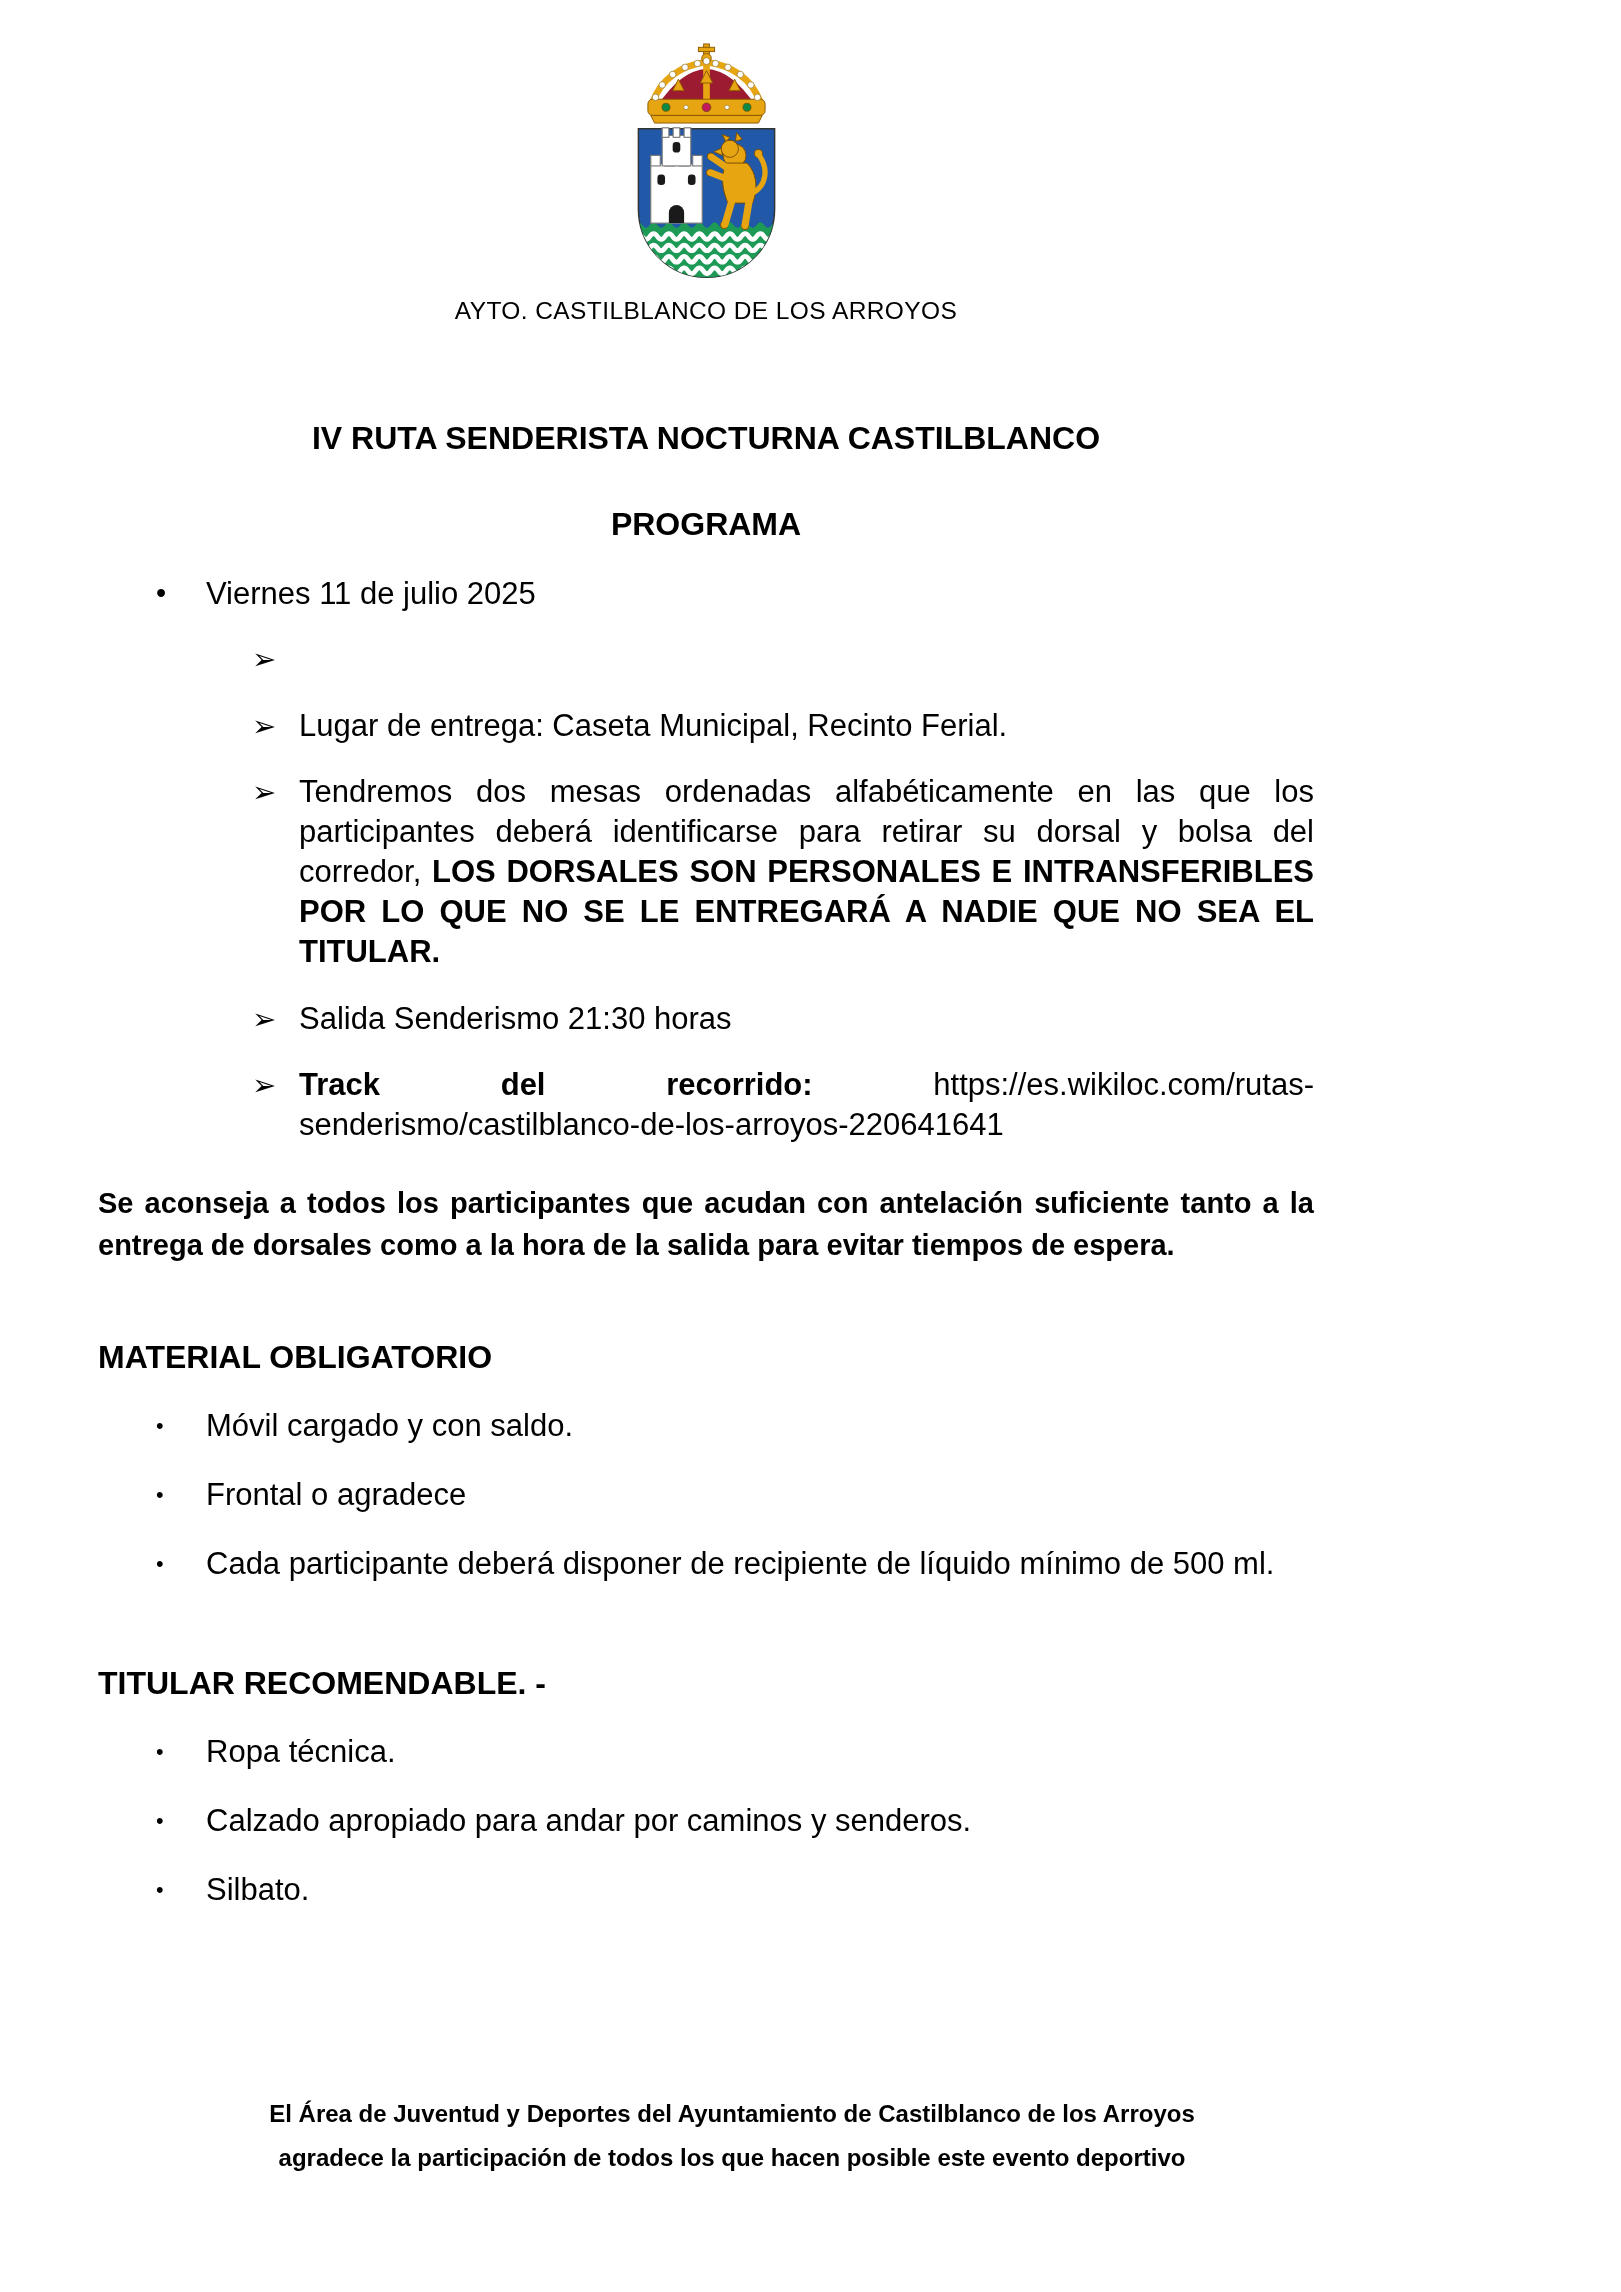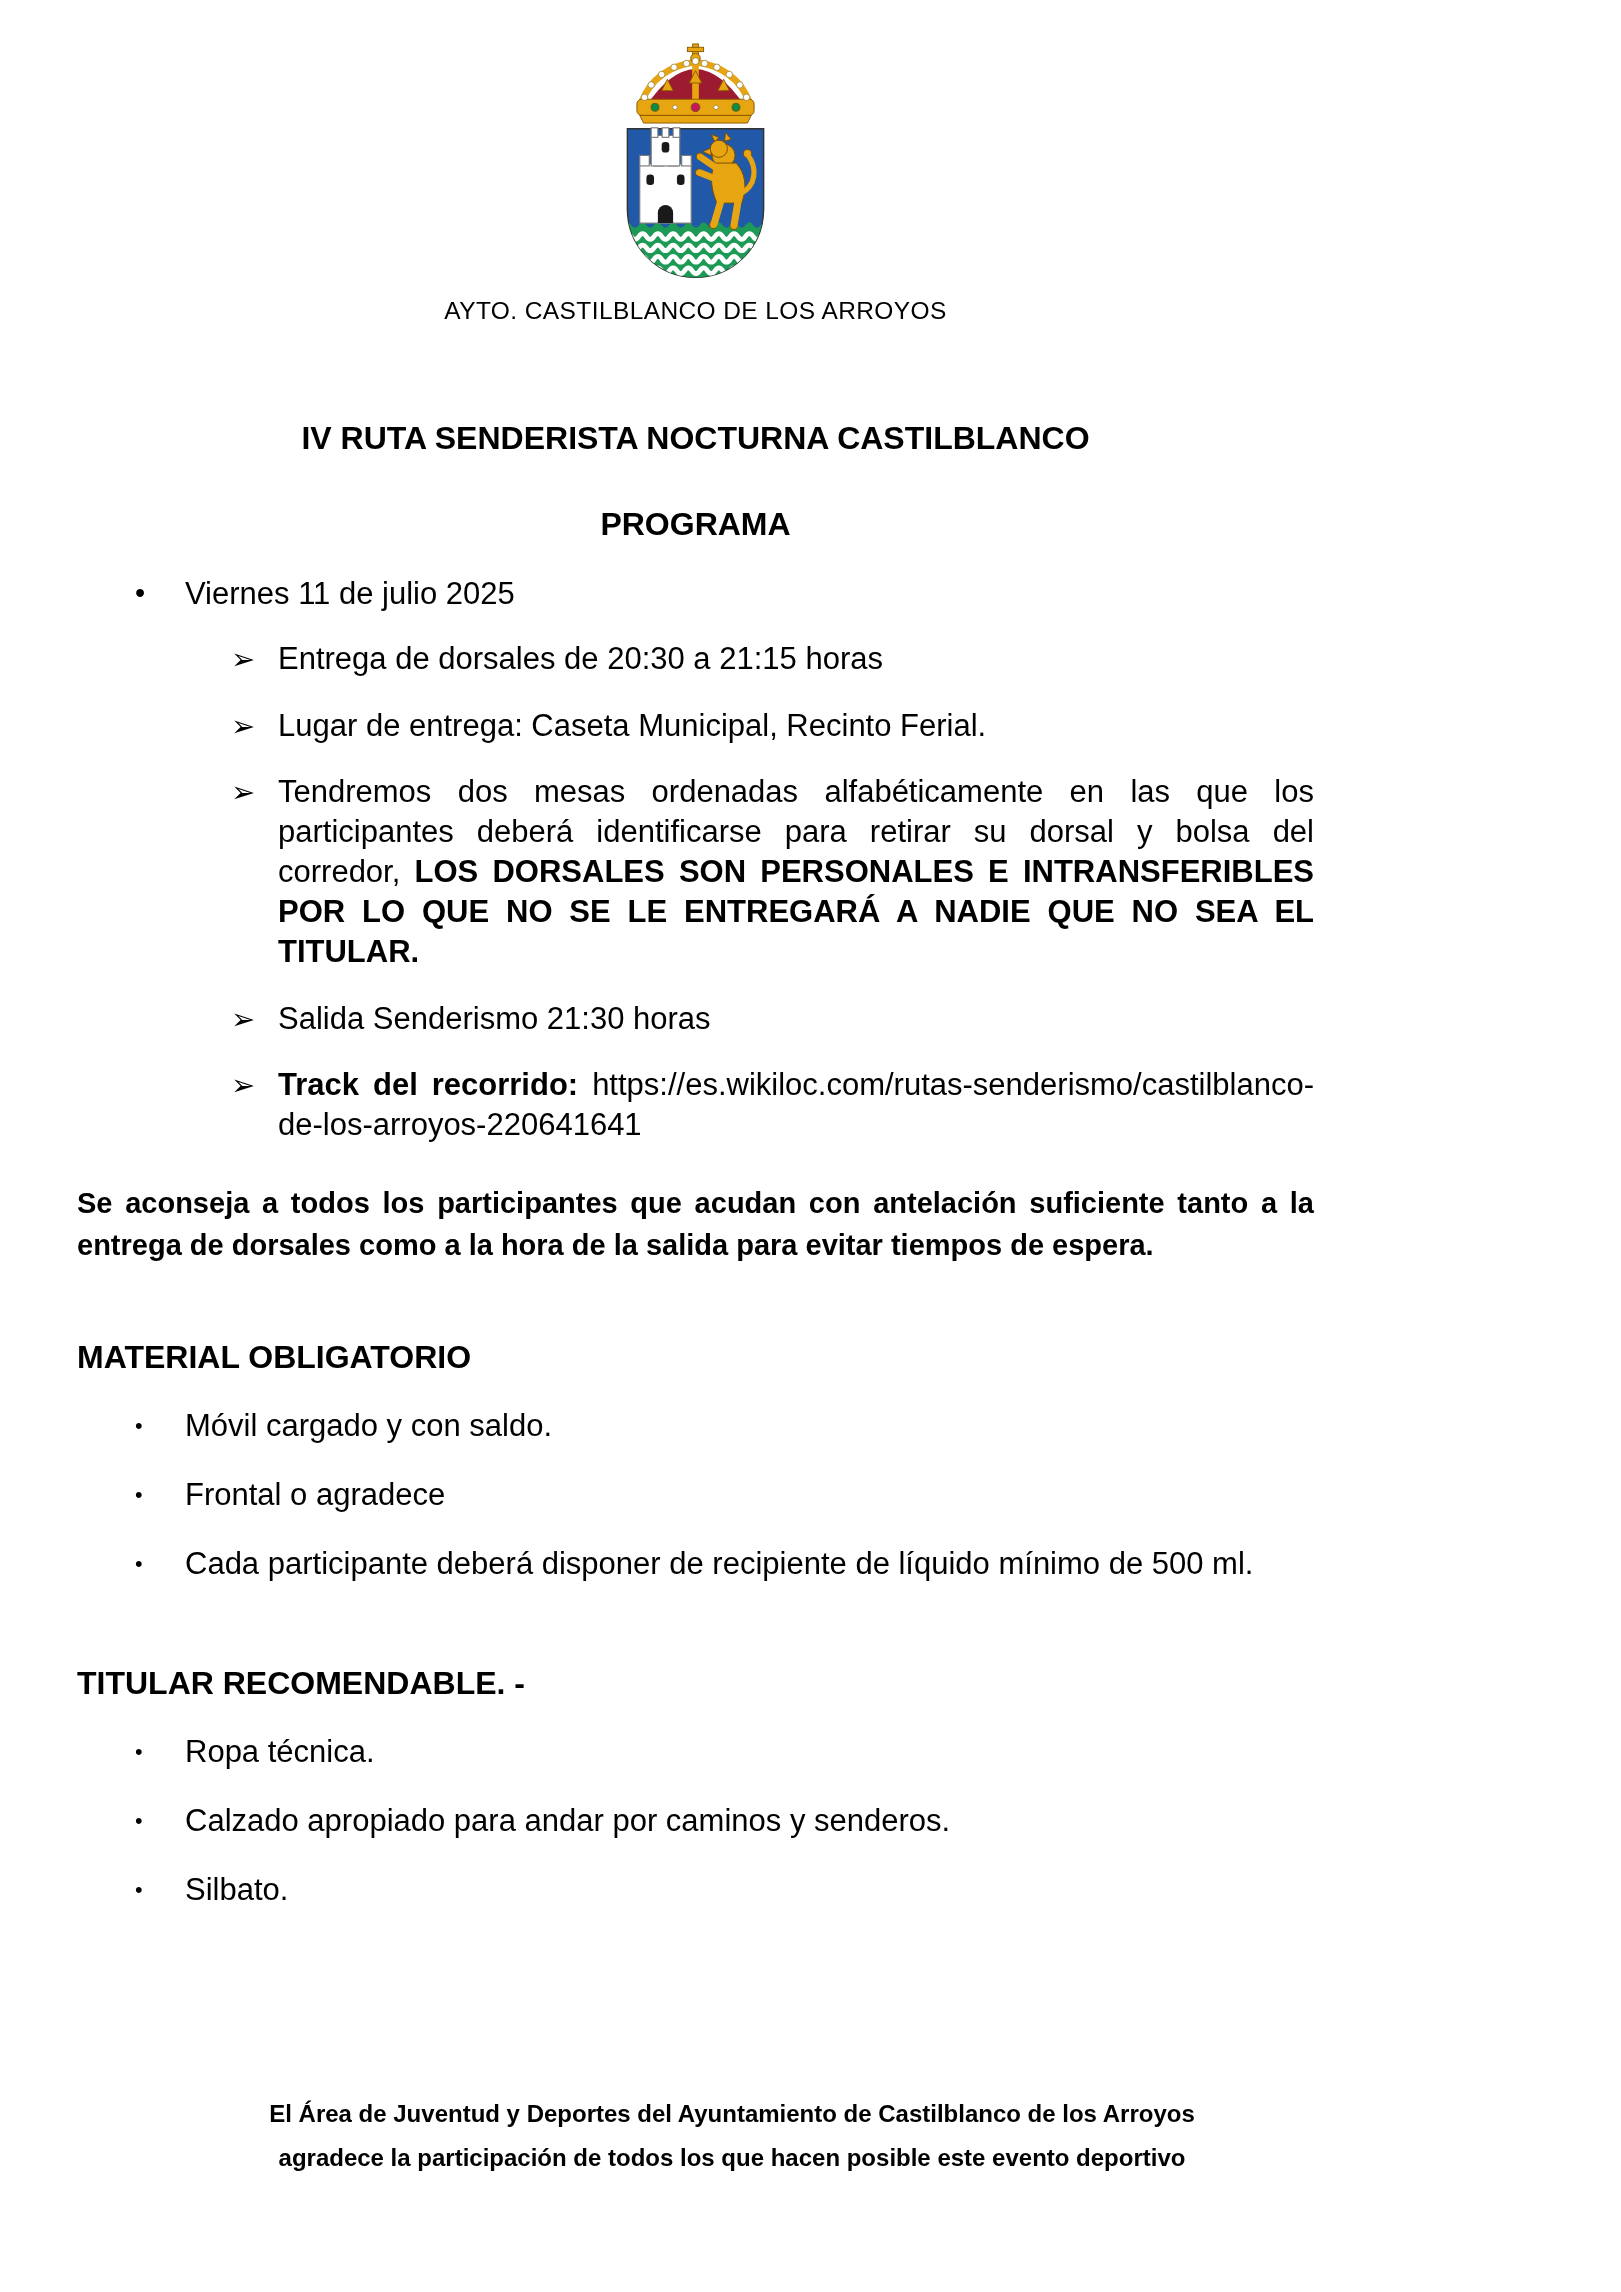--- a/index.html
+++ b/index.html
@@ -1,21 +1,21 @@
 <!DOCTYPE html>
 <html lang="es"><head>
 <meta charset="utf-8">
 <style>
   html,body{margin:0;padding:0;background:#ffffff;}
   .page{
     position:relative;
     width:1464px;height:2293px;
     background:#fff;
     box-sizing:border-box;
-    padding:43px 150px 0 77px;
+    padding:43px 150px 0 98px;
     font-family:"Liberation Sans","DejaVu Sans",sans-serif;
     color:#000;
     overflow:hidden;
   }
   .header{text-align:center;}
   .crest{display:inline-block;line-height:0;}
   .org{margin-top:5.9px;font-size:24.5px;line-height:30px;letter-spacing:0.4px;}
   .title{margin:94px 0 0;font-size:32px;font-weight:700;text-align:center;}
   .subtitle{margin:49px 0 0;font-size:32px;font-weight:700;text-align:center;}
 
@@ -157,21 +157,20 @@
   <div class="title">IV RUTA SENDERISTA NOCTURNA CASTILBLANCO</div>
   <div class="subtitle">PROGRAMA</div>
 
   <div class="row row-l1">
     <span class="bullet-l1">•</span>
     <span class="txt">Viernes 11 de julio 2025</span>
   </div>
 
   <div class="row row-l2">
     <span class="bullet-l2">➢</span>
-    <p class="txt">Entrega de dorsales de 20:30 a 21:15 horas</p>
   </div>
 
   <div class="row row-l2">
     <span class="bullet-l2">➢</span>
     <p class="txt">Lugar de entrega: Caseta Municipal, Recinto Ferial.</p>
   </div>
 
   <div class="row row-l2">
     <span class="bullet-l2">➢</span>
     <p class="txt"><span>Tendremos dos mesas ordenadas alfabéticamente en las que los participantes deberá identificarse para retirar su dorsal y bolsa del corredor, </span><strong>LOS DORSALES SON PERSONALES E INTRANSFERIBLES POR LO QUE NO SE LE ENTREGARÁ A NADIE QUE NO SEA EL TITULAR.</strong></p>

